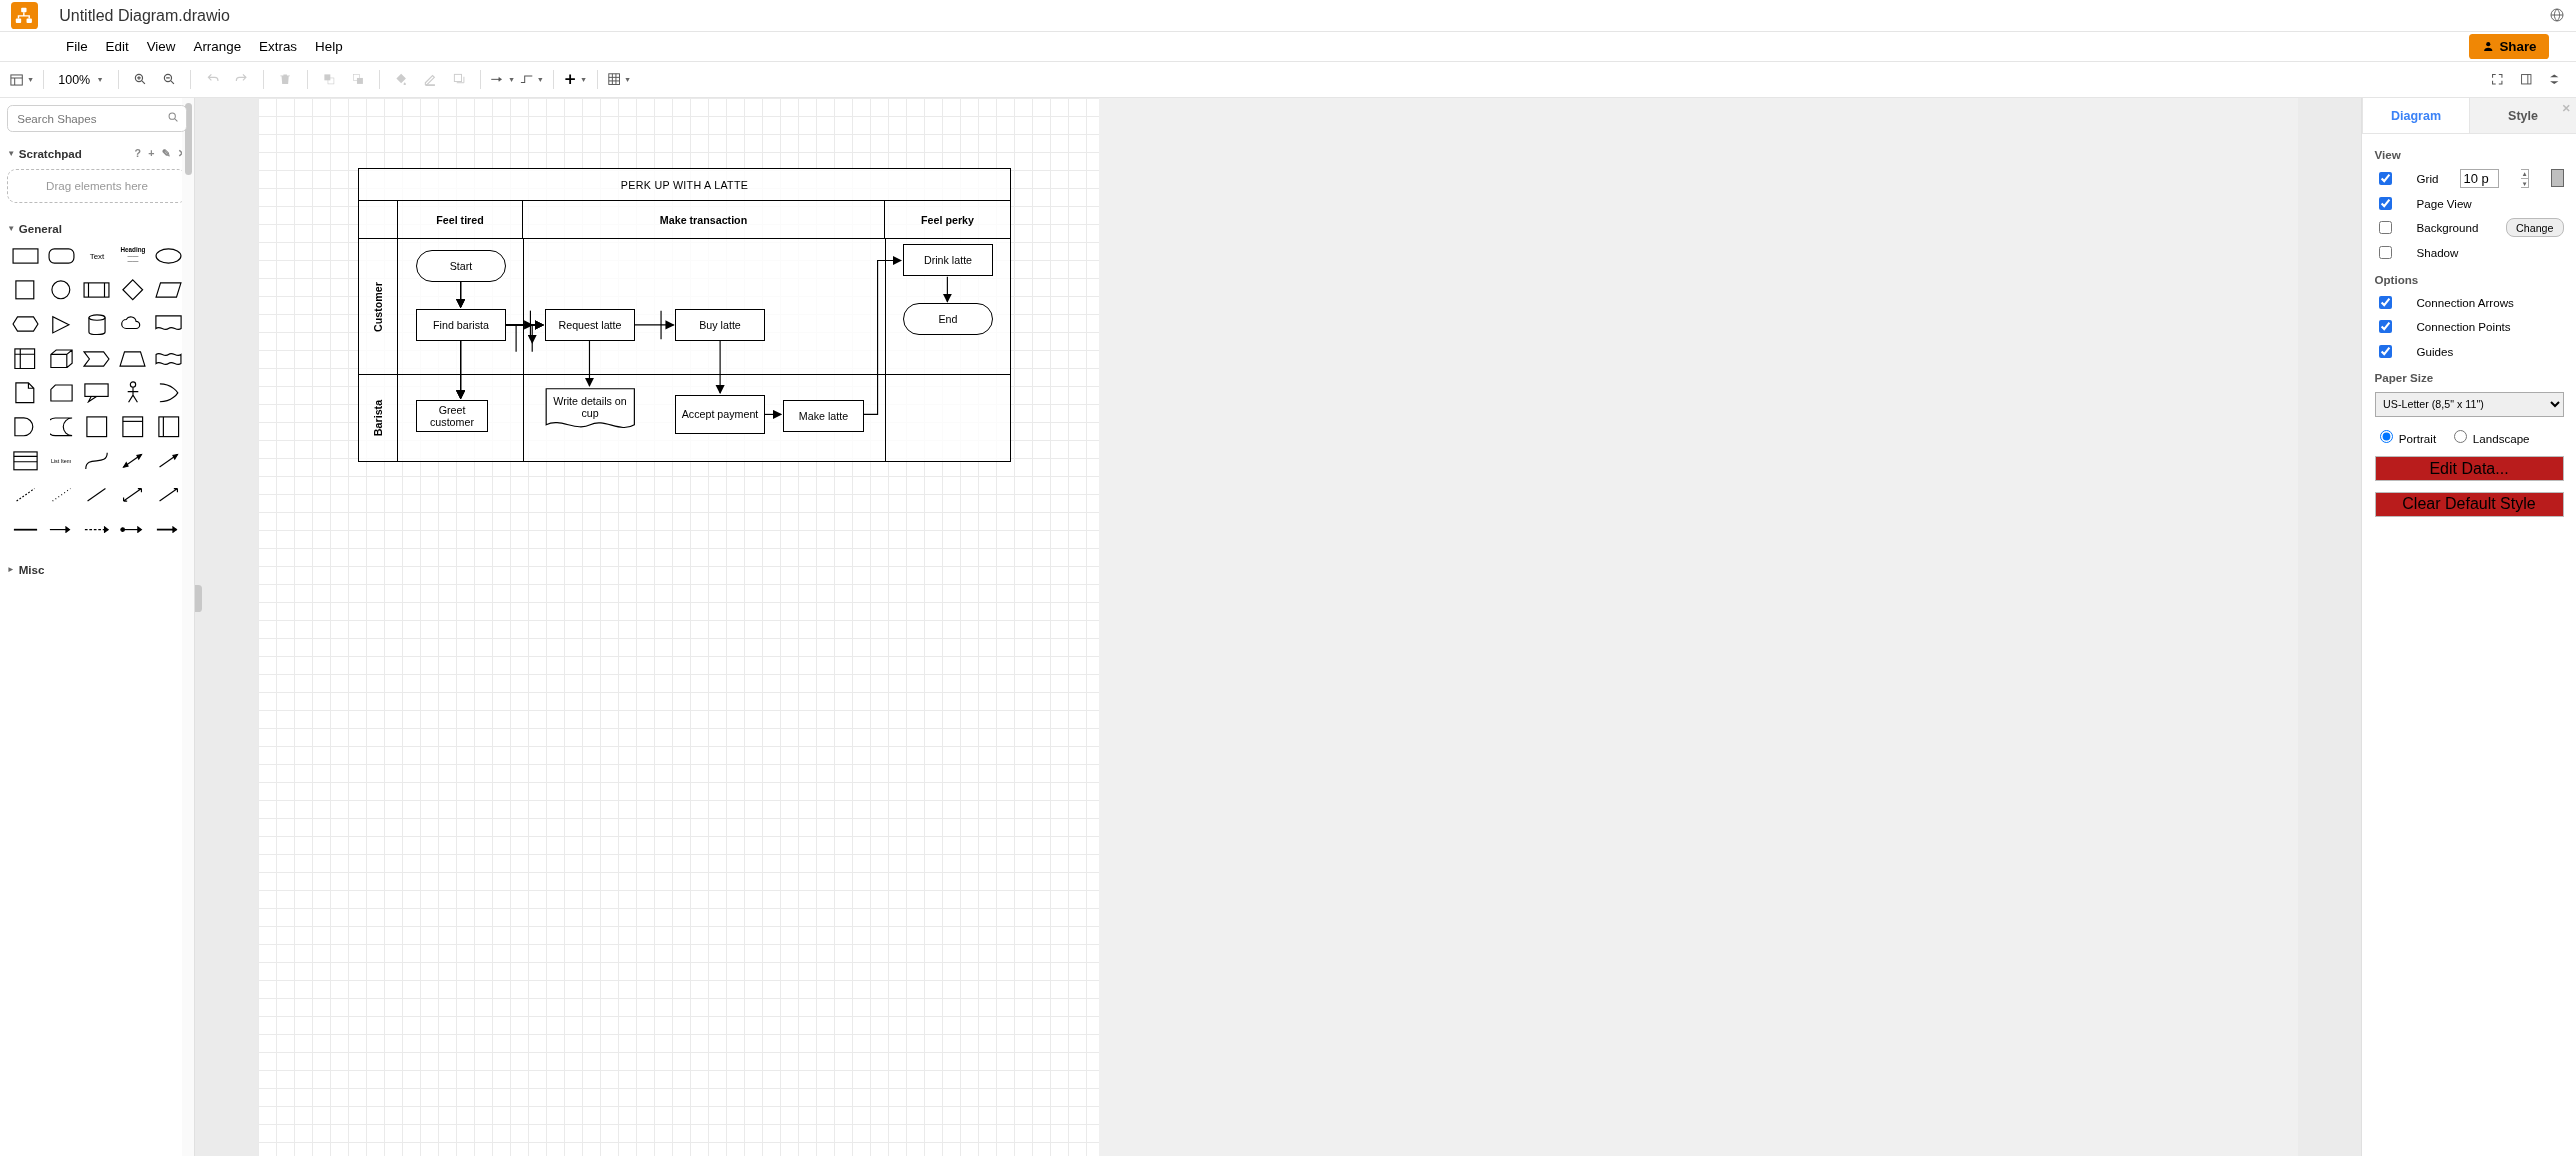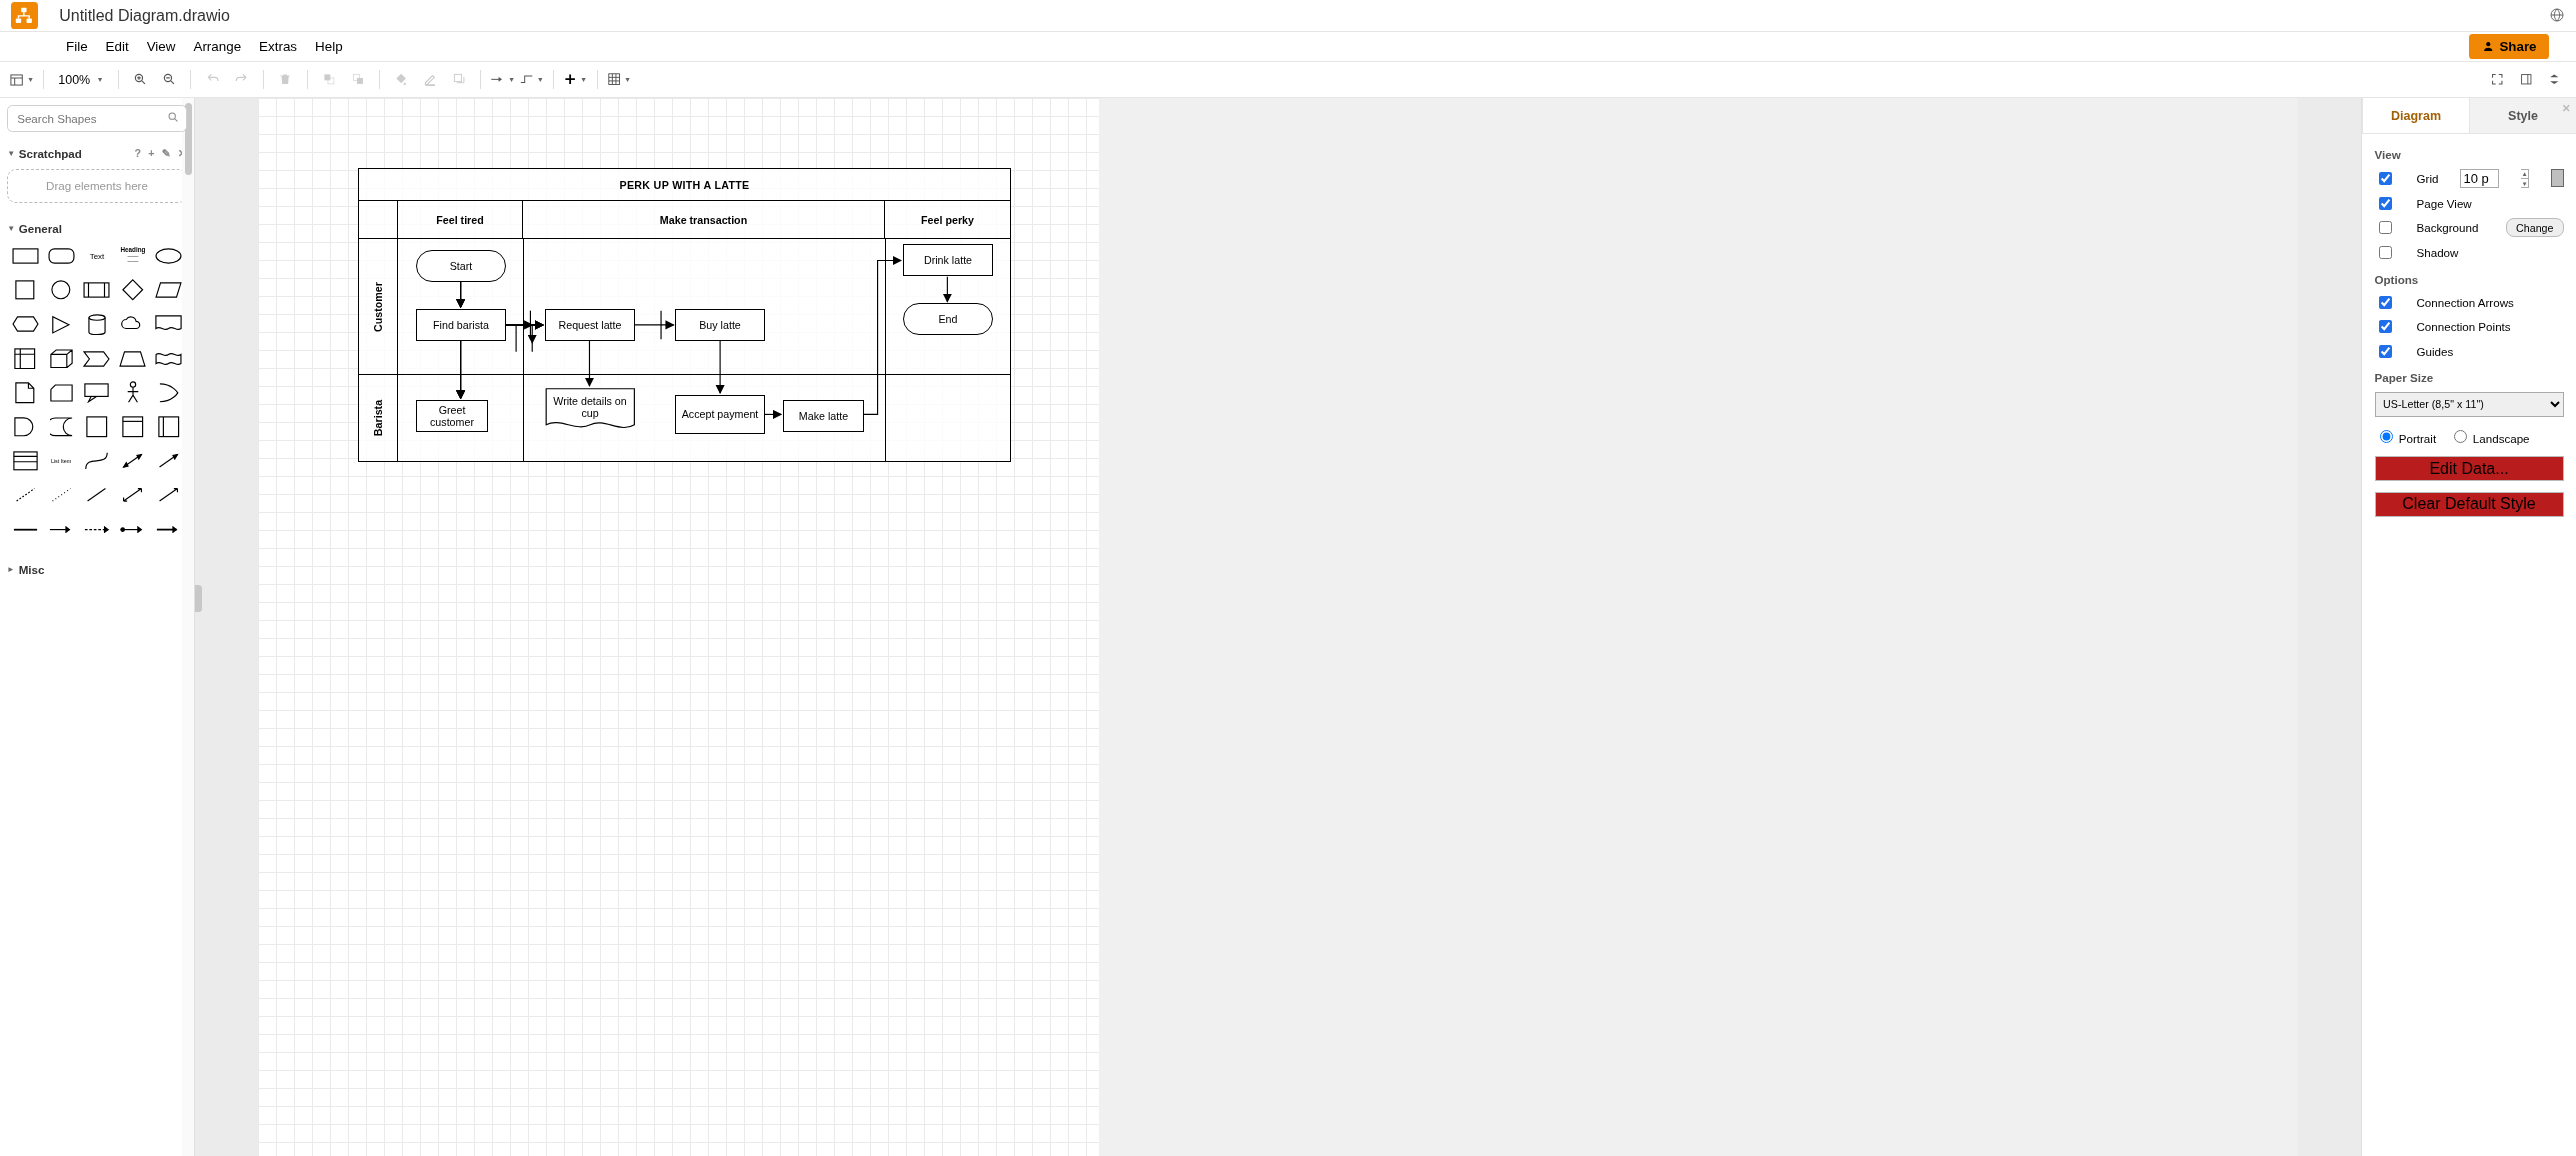--- a/index.html
+++ b/index.html
@@ -51,21 +51,21 @@
   .canvas-wrap{flex:1;position:relative;overflow:hidden;background:#f0f0f0}
   .canvas-wrap .splitter{position:absolute;left:0;top:46%;width:7.2px;height:27px;background:#c8c8c8;border-radius:0 3.6px 3.6px 0;z-index:3}
   .paper{position:absolute;left:63px;top:0;width:841px;height:100%;background:#fff;
     background-image:linear-gradient(to right,#eaeaea 0.9px,transparent 0.9px),linear-gradient(to bottom,#eaeaea 0.9px,transparent 0.9px);
     background-size:18px 18px}
   .gutter-l{position:absolute;left:0;top:0;bottom:0;width:63px;background:#ebebeb}
   .gutter-r{position:absolute;right:0;top:0;bottom:0;width:63px;background:#ebebeb}
 
   
   .pool{position:absolute;left:100px;top:70px;width:653px;border:1.3px solid #000;background:rgba(255,255,255,.8)}
-  .pool-title{height:32px;border-bottom:1.3px solid #000;display:flex;align-items:center;justify-content:center;font-weight:700;font-size:10.7px;letter-spacing:0.3px}
+  .pool-title{height:32px;border-bottom:1.3px solid #000;display:flex;align-items:center;justify-content:center;font-weight:400;font-size:10.7px;letter-spacing:0.3px}
   .milestones{display:flex;height:38px;border-bottom:1.3px solid #000}
   .lane-label-col{width:39px;border-right:1.3px solid #000}
   .ms{border-right:1.3px solid #000;display:flex;align-items:center;justify-content:center;font-weight:600;font-size:10.7px}
   .ms:last-child{border-right:none}
   .lanes{display:flex}
   .lane-label{width:39px;border-right:1.3px solid #000;display:flex;align-items:center;justify-content:center}
   .lane-label span{transform:rotate(-90deg);font-weight:600;font-size:10.7px;white-space:nowrap}
   .lane-body{flex:1;position:relative}
   .lane-row{border-bottom:1.3px solid #000;position:relative}
   .lane-customer{height:136px}
@@ -73,21 +73,21 @@
   .col-sep{position:absolute;top:0;bottom:0;border-left:1.3px solid #000}
 
   .node{position:absolute;background:#fff;border:1.2px solid #000;display:flex;align-items:center;justify-content:center;font-size:10.7px;text-align:center;padding:1.8px 5.4px}
   .node.round{border-radius:16px}
   svg.arrows{position:absolute;left:0;top:0;overflow:visible;pointer-events:none}
 
   
   .rightpanel{width:215px;border-left:0.9px solid #e0e0e0;background:#fff;display:flex;flex-direction:column}
   .tabs{display:flex;height:36px;border-bottom:0.9px solid #e5e5e5}
   .tab{flex:1;display:flex;align-items:center;justify-content:center;font-size:12.5px;font-weight:600;color:#555;background:#f2f2f2;border-left:0.9px solid #e5e5e5;cursor:pointer;position:relative}
-  .tab.active{background:#fff;color:#a16207}
+  .tab.active{background:#fff;color:#3b82f6}
   .tab .x{position:absolute;right:5.4px;top:3.6px;color:#bbb;font-size:10.7px}
   .panel-body{padding:9px 12.5px;font-size:11.6px;display:flex;flex-direction:column;gap:5.4px}
   .panel-section-title{font-weight:600;color:#555;margin-top:5.4px;margin-bottom:1.8px}
   .row{display:flex;align-items:center;gap:22px}
   .row label{flex:1}
   input[type=checkbox]{accent-color:#1f6feb}
   .mini-input{width:39px;height:19.7px;border:0.9px solid #aaa;font-size:13px;text-align:right;padding-right:9px}
   .spin{width:10.7px;height:19.7px;border:0.9px solid #aaa;border-left:none;display:flex;flex-direction:column}
   .spin div{flex:1;font-size:6.3px;display:flex;align-items:center;justify-content:center;color:#666;border-bottom:0.9px solid #aaa}
   .spin div:last-child{border-bottom:none}

